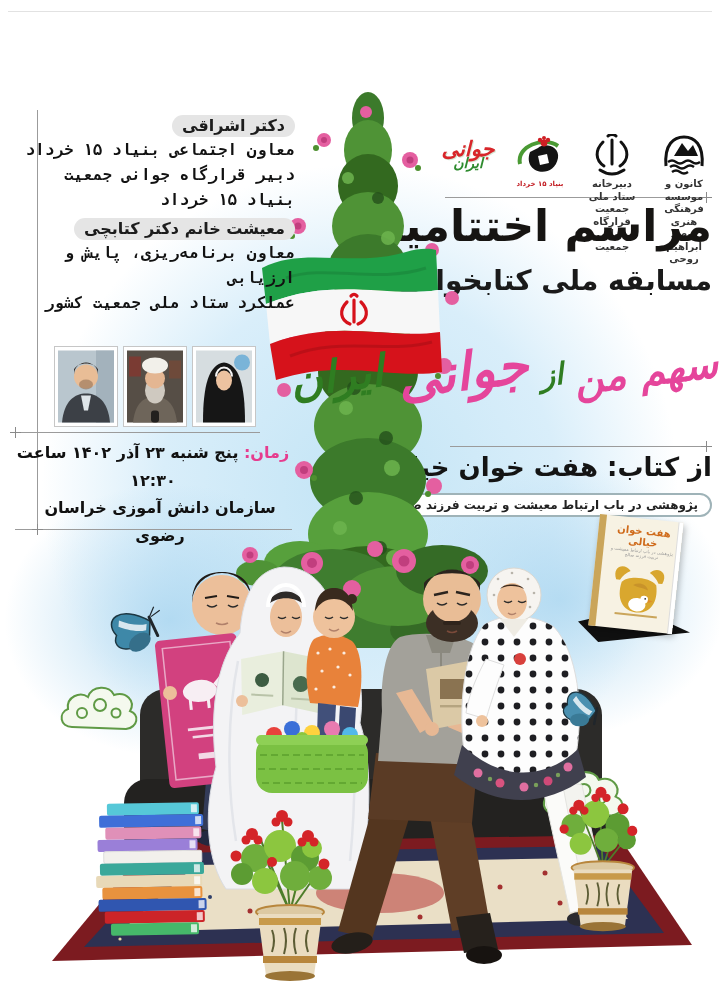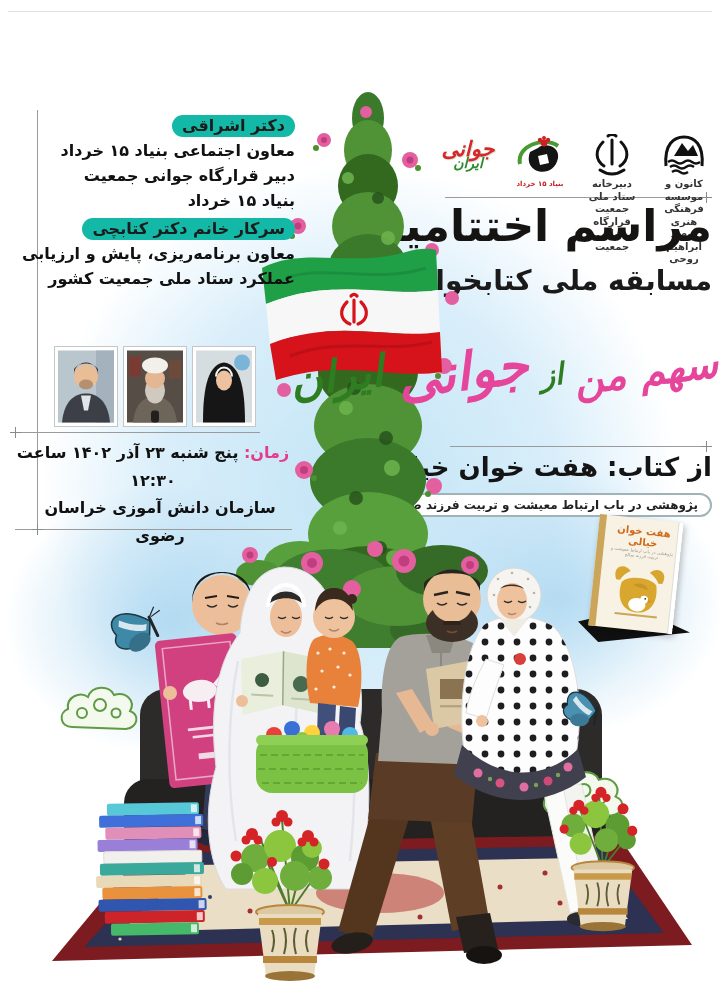--- a/index.html
+++ b/index.html
@@ -45,23 +45,23 @@
 
   #book-line{right:8px;top:452px;width:706px;text-align:right;font-size:26px;font-weight:bold;color:#141414;}
   #book-pill{right:8px;top:493px;font-size:12px;font-weight:bold;color:#222;background:#fff;
              border:2px solid #9fb3b8;border-radius:14px;padding:3px 12px;}
 
   
   #guests{right:425px;top:110px;width:282px;text-align:right;z-index:5;}
   #guests-header{color:#e8413c;font-size:21px;font-weight:bold;margin-bottom:12px;}
   #guests-header .fl{color:#e0609a;font-size:15px;margin-left:4px;}
   .g-name{margin:5px 0 2px;}
-  .g-name .pill{display:inline-block;background:#14b8a6;border-radius:12px;padding:1px 10px 2px;
+  .g-name .pill{display:inline-block;background:#e5e5e5;border-radius:12px;padding:1px 10px 2px;
                 font-size:16px;font-weight:bold;color:#1c1c1c;}
-  .g-role{font-size:16px;font-weight:bold;color:#111;line-height:1.55;}
+  .g-role{font-size:16px;font-weight:bold;color:#111;line-height:1.55;font-family:Liberation Mono, monospace;}
 
   
   #photos{left:54px;top:346px;display:flex;direction:ltr;gap:5px;z-index:5;}
   .photo{width:64px;height:81px;background:#fff;border:1px solid #c6c6c6;padding:3px;}
   .photo svg{display:block;width:100%;height:100%;}
 
   
   #schedule{right:430px;top:439px;width:274px;text-align:center;z-index:5;}
   .sch-line{font-size:16px;font-weight:bold;color:#111;line-height:1.72;}
   .sch-label{color:#e63c8e;}
@@ -244,21 +244,21 @@
   </div>
 
   <div id="book-line" class="abs">از کتاب: هفت خوان خیالی</div>
   <div id="book-pill" class="abs">پژوهشی در باب ارتباط معیشت و تربیت فرزند صالح</div>
 
   <div id="guests" class="abs">
     <div class="g-name"><span class="pill">دکتر اشراقی</span></div>
     <div class="g-role">معاون اجتماعی بنیاد ۱۵ خرداد</div>
     <div class="g-role">دبیر قرارگاه جوانی جمعیت</div>
     <div class="g-role">بنیاد ۱۵ خرداد</div>
-    <div class="g-name"><span class="pill">سرکار خانم دکتر کتابچی</span></div>
+    <div class="g-name"><span class="pill">معیشت خانم دکتر کتابچی</span></div>
     <div class="g-role">معاون برنامه‌ریزی، پایش و ارزیابی</div>
     <div class="g-role">عملکرد ستاد ملی جمعیت کشور</div>
   </div>
 
   <div id="photos" class="abs">
     <div class="photo">
       <svg viewBox="0 0 56 72">
         <rect width="56" height="72" fill="#b9c6ce"></rect>
           <rect x="38" width="18" height="72" fill="#a3b2bc"></rect>
         <path d="M4,72 C6,50 17,43 28,43 C39,43 50,50 52,72 Z" fill="#3c4046"></path>

